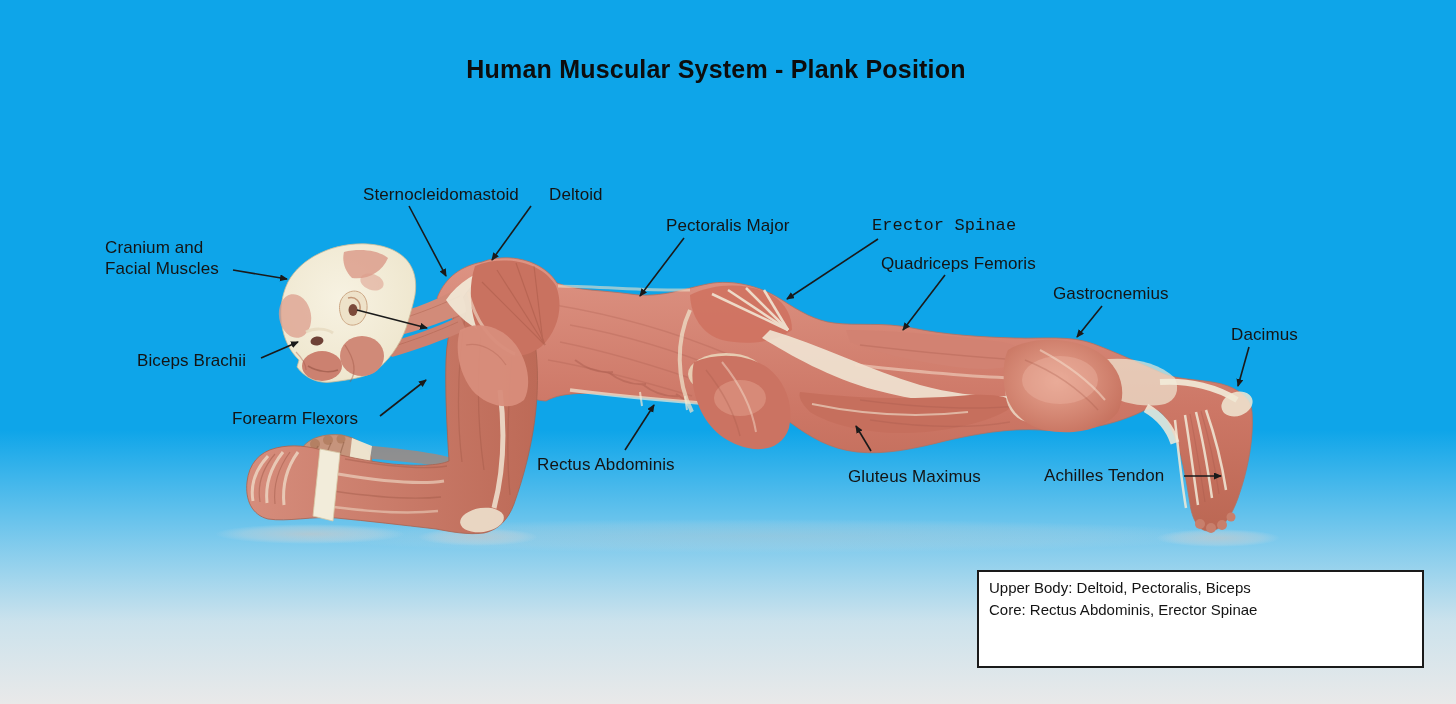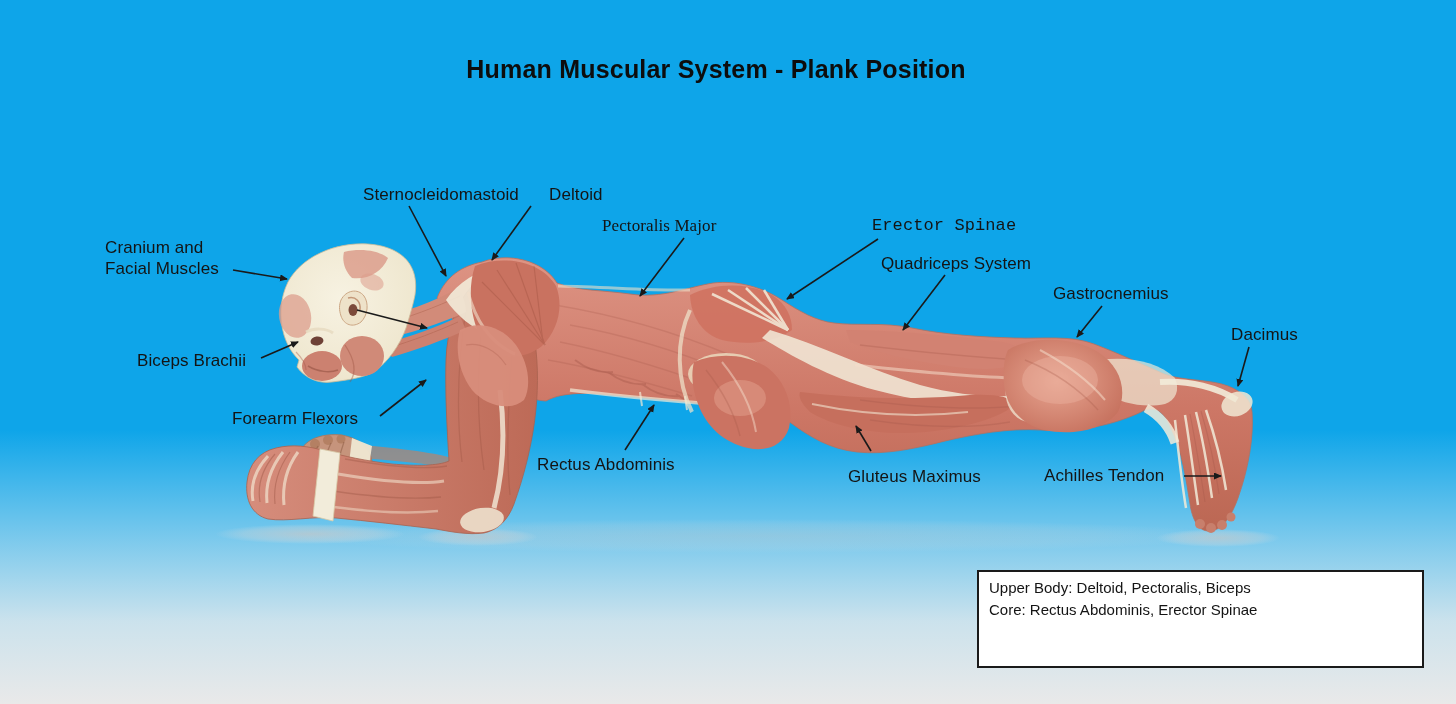--- a/index.html
+++ b/index.html
@@ -253,23 +253,23 @@
     <line x1="1184" y1="476" x2="1221" y2="476" marker-end="url(#ah)"></line>
   </g>
 </svg>
 
   <div id="title">Human Muscular System - Plank Position</div>
 
   <div class="lbl" style="left:105px;top:237px;">Cranium and
 Facial Muscles</div>
   <div class="lbl" style="left:331px;top:184px;margin-left:32px;">Sternocleidomastoid</div>
   <div class="lbl" style="left:537px;top:184px;margin-left:12px;">Deltoid</div>
-  <div class="lbl" style="left:602px;top:215px;font-family:Liberation Serif, serif;">Pectoralis Major</div>
+  <div class="lbl" style="left:666px;top:215px;">Pectoralis Major</div>
   <div class="lbl" style="left:872px;top:215px;font-family:Liberation Mono, monospace;">Erector Spinae</div>
-  <div class="lbl" style="left:881px;top:253px;">Quadriceps System</div>
+  <div class="lbl" style="left:881px;top:253px;">Quadriceps Femoris</div>
   <div class="lbl" style="left:1053px;top:283px;">Gastrocnemius</div>
   <div class="lbl" style="left:1231px;top:324px;">Dacimus</div>
   <div class="lbl" style="left:137px;top:350px;">Biceps Brachii</div>
   <div class="lbl" style="left:232px;top:408px;">Forearm Flexors</div>
   <div class="lbl" style="left:537px;top:454px;">Rectus Abdominis</div>
   <div class="lbl" style="left:848px;top:466px;">Gluteus Maximus</div>
   <div class="lbl" style="left:1044px;top:465px;">Achilles Tendon</div>
 
   <div id="legend">
     <div class="lg-line">Upper Body: Deltoid, Pectoralis, Biceps</div>

